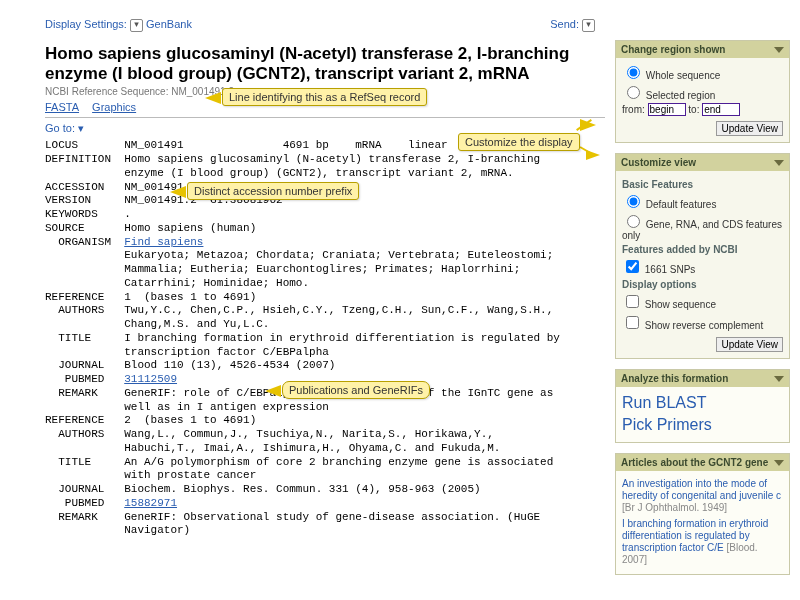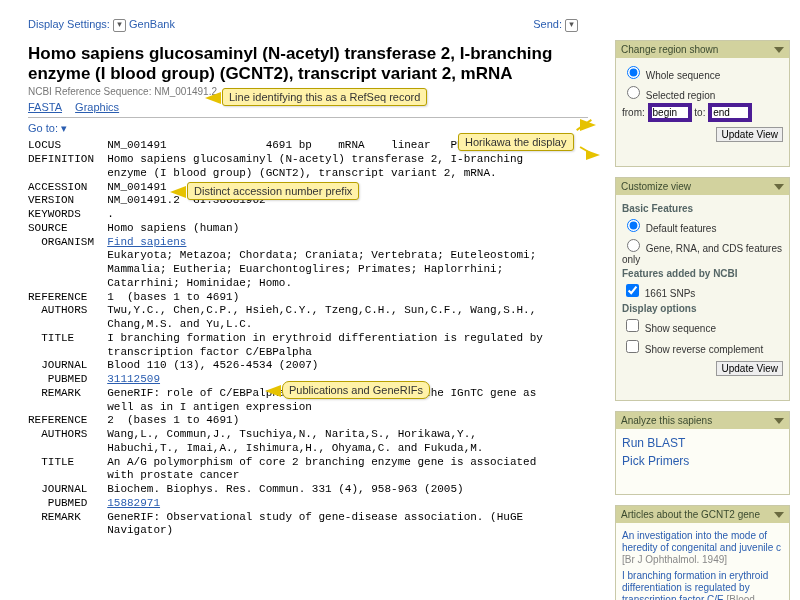--- a/index.html
+++ b/index.html
@@ -11,21 +11,21 @@
     background: #fff;
   }
   .page {
     position: relative;
     width: 800px;
     height: 600px;
     overflow: hidden;
   }
   .main {
     position: absolute;
-    left: 28px;
+    left: 45px;
     top: 18px;
     width: 560px;
   }
   .topbar {
     font-size: 11px;
     color: #2a5db0;
     margin-bottom: 8px;
   }
   .topbar .link { color: #2a5db0; cursor: pointer; }
   .topbar .chev {
@@ -81,58 +81,58 @@
   }
   .panel {
     border: 1px solid #c9c9a8;
     margin-bottom: 10px;
     font-size: 10px;
     background: #f7f7ec;
   }
   .panel .hd {
     background: #d2d29e;
     padding: 3px 5px;
-    font-weight: normal;
+    font-weight: bold;
     color: #3b4a2f;
     display: flex;
     justify-content: space-between;
     align-items: center;
     text-align: center;
   }
   .panel .hd .tri {
     display: inline-block;
     width: 0; height: 0;
     border-left: 5px solid transparent;
     border-right: 5px solid transparent;
     border-top: 6px solid #6a6a40;
   }
-  .panel .bd { padding: 5px 6px 24px 6px; color: #333; }
+  .panel .bd { padding: 5px 6px 6px 6px; color: #333; }
   .panel .bd label { display: block; margin-bottom: 2px; }
   .panel .bd .row { margin-bottom: 2px; }
   .panel .bd .sub { font-weight: bold; color: #566; margin-top: 3px; margin-bottom: 2px; }
   .panel .bd input[type=text] {
-    width: 34px; font-size: 10px; border: 4px solid #4c1d95; padding: 0 1px;
+    width: 34px; font-size: 10px; border: 1px solid #4c1d95; padding: 0 1px;
   }
   .panel .btn {
     float: right;
     font-size: 10px;
     padding: 1px 4px;
     background: #eee;
     border: 1px solid #999;
     margin-top: 3px;
     cursor: pointer;
   }
   .panel .clear { clear: both; }
   .panel.light { background: #fdfdf6; }
   .panel .linkitem {
     display: block;
     color: #2a5db0;
     padding: 2px 0;
     text-decoration: none;
-    font-size: 12px;
+    font-size: 16px;
   }
   .panel .cite { display: block; color: #2a5db0; font-size: 10px; padding: 2px 0; line-height: 1.2;}
   .panel .cite .src { color: #888; }
 
   
   .callout {
     position: absolute;
     background: #fff2a8;
     border: 1px solid #b8a000;
     border-radius: 3px;
@@ -263,21 +263,21 @@
         <div class="sub">Display options</div>
         <label><input type="checkbox" style=""> <span>Show sequence</span></label>
         <label><input type="checkbox" style=""> <span>Show reverse complement</span></label>
         <button class="btn">Update View</button>
         <div class="clear"></div>
       </div>
     </div>
 
     <div class="panel light">
       <div class="hd">
-          <span>Analyze this sapiens</span>
+          <span>Analyze this formation</span>
           <span class="tri"></span>
         </div>
       <div class="bd">
         <a class="linkitem">Run BLAST</a>
         <a class="linkitem">Pick Primers</a>
       </div>
     </div>
 
     <div class="panel light">
       <div class="hd">
@@ -290,21 +290,21 @@
       </div>
     </div>
   </div>
 
   <div class="arrow left" style="left:205px; top:92px;"></div>
   <div class="callout" style="left:222px; top:88px;">Line identifying this as a RefSeq record</div>
 
   <div class="arrow left" style="left:170px; top:186px;"></div>
   <div class="callout" style="left:187px; top:182px;">Distinct accession number prefix</div>
 
-  <div class="callout" style="left:458px; top:133px;">Horikawa the display</div>
+  <div class="callout" style="left:458px; top:133px;">Customize the display</div>
   <div class="arrow right" style="left:580px; top:119px;"></div>
   <div class="arrow-line" style="left:575px; top:124px; width:18px; transform:rotate(-35deg);"></div>
   <div class="arrow right2" style="left:586px; top:150px;"></div>
   <div class="arrow-line" style="left:579px; top:150px; width:16px; transform:rotate(30deg);"></div>
 
   <div class="arrow left" style="left:265px; top:385px;"></div>
   <div class="callout" style="left:282px; top:381px;border-radius:7px;">Publications and GeneRIFs</div>
 
 </div>
 

